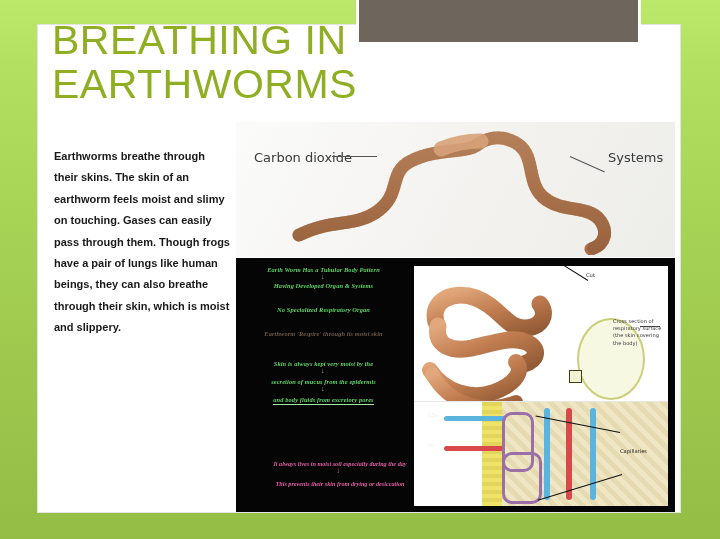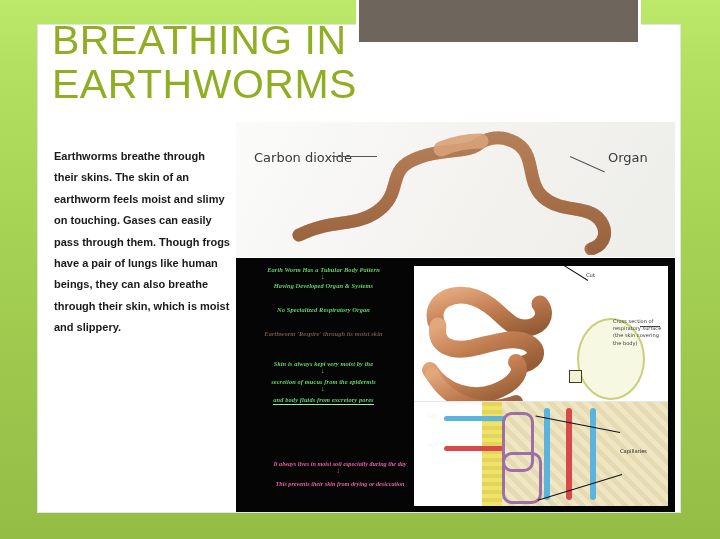--- a/index.html
+++ b/index.html
@@ -127,21 +127,21 @@
 
   <div class="title">BREATHING IN EARTHWORMS</div>
 
   <div class="grey-box"></div>
 
   <div class="body-text">Earthworms breathe through their skins. The skin of an earthworm feels moist and slimy on touching. Gases can easily pass through them. Though frogs have a pair of lungs like human beings, they can also breathe through their skin, which is moist and slippery.</div>
 
   <div class="pic-top">
     <span class="lbl lbl-co2">Carbon dioxide</span>
     <span class="lead lead-co2"></span>
-    <span class="lbl lbl-o2">Organ</span>
+    <span class="lbl lbl-o2">Systems</span>
     <span class="lead lead-o2"></span>
     <svg class="worm-top" viewBox="0 0 330 128">
       <defs>
         <linearGradient id="wg" x1="0" y1="0" x2="0" y2="1">
           <stop offset="0%" stop-color="#e3ad84"></stop>
           <stop offset="45%" stop-color="#cf9166"></stop>
           <stop offset="100%" stop-color="#a96f48"></stop>
         </linearGradient>
       </defs>
       <path d="M8,108 C40,92 62,100 84,86 C112,68 96,46 120,34 C146,21 176,26 186,18

